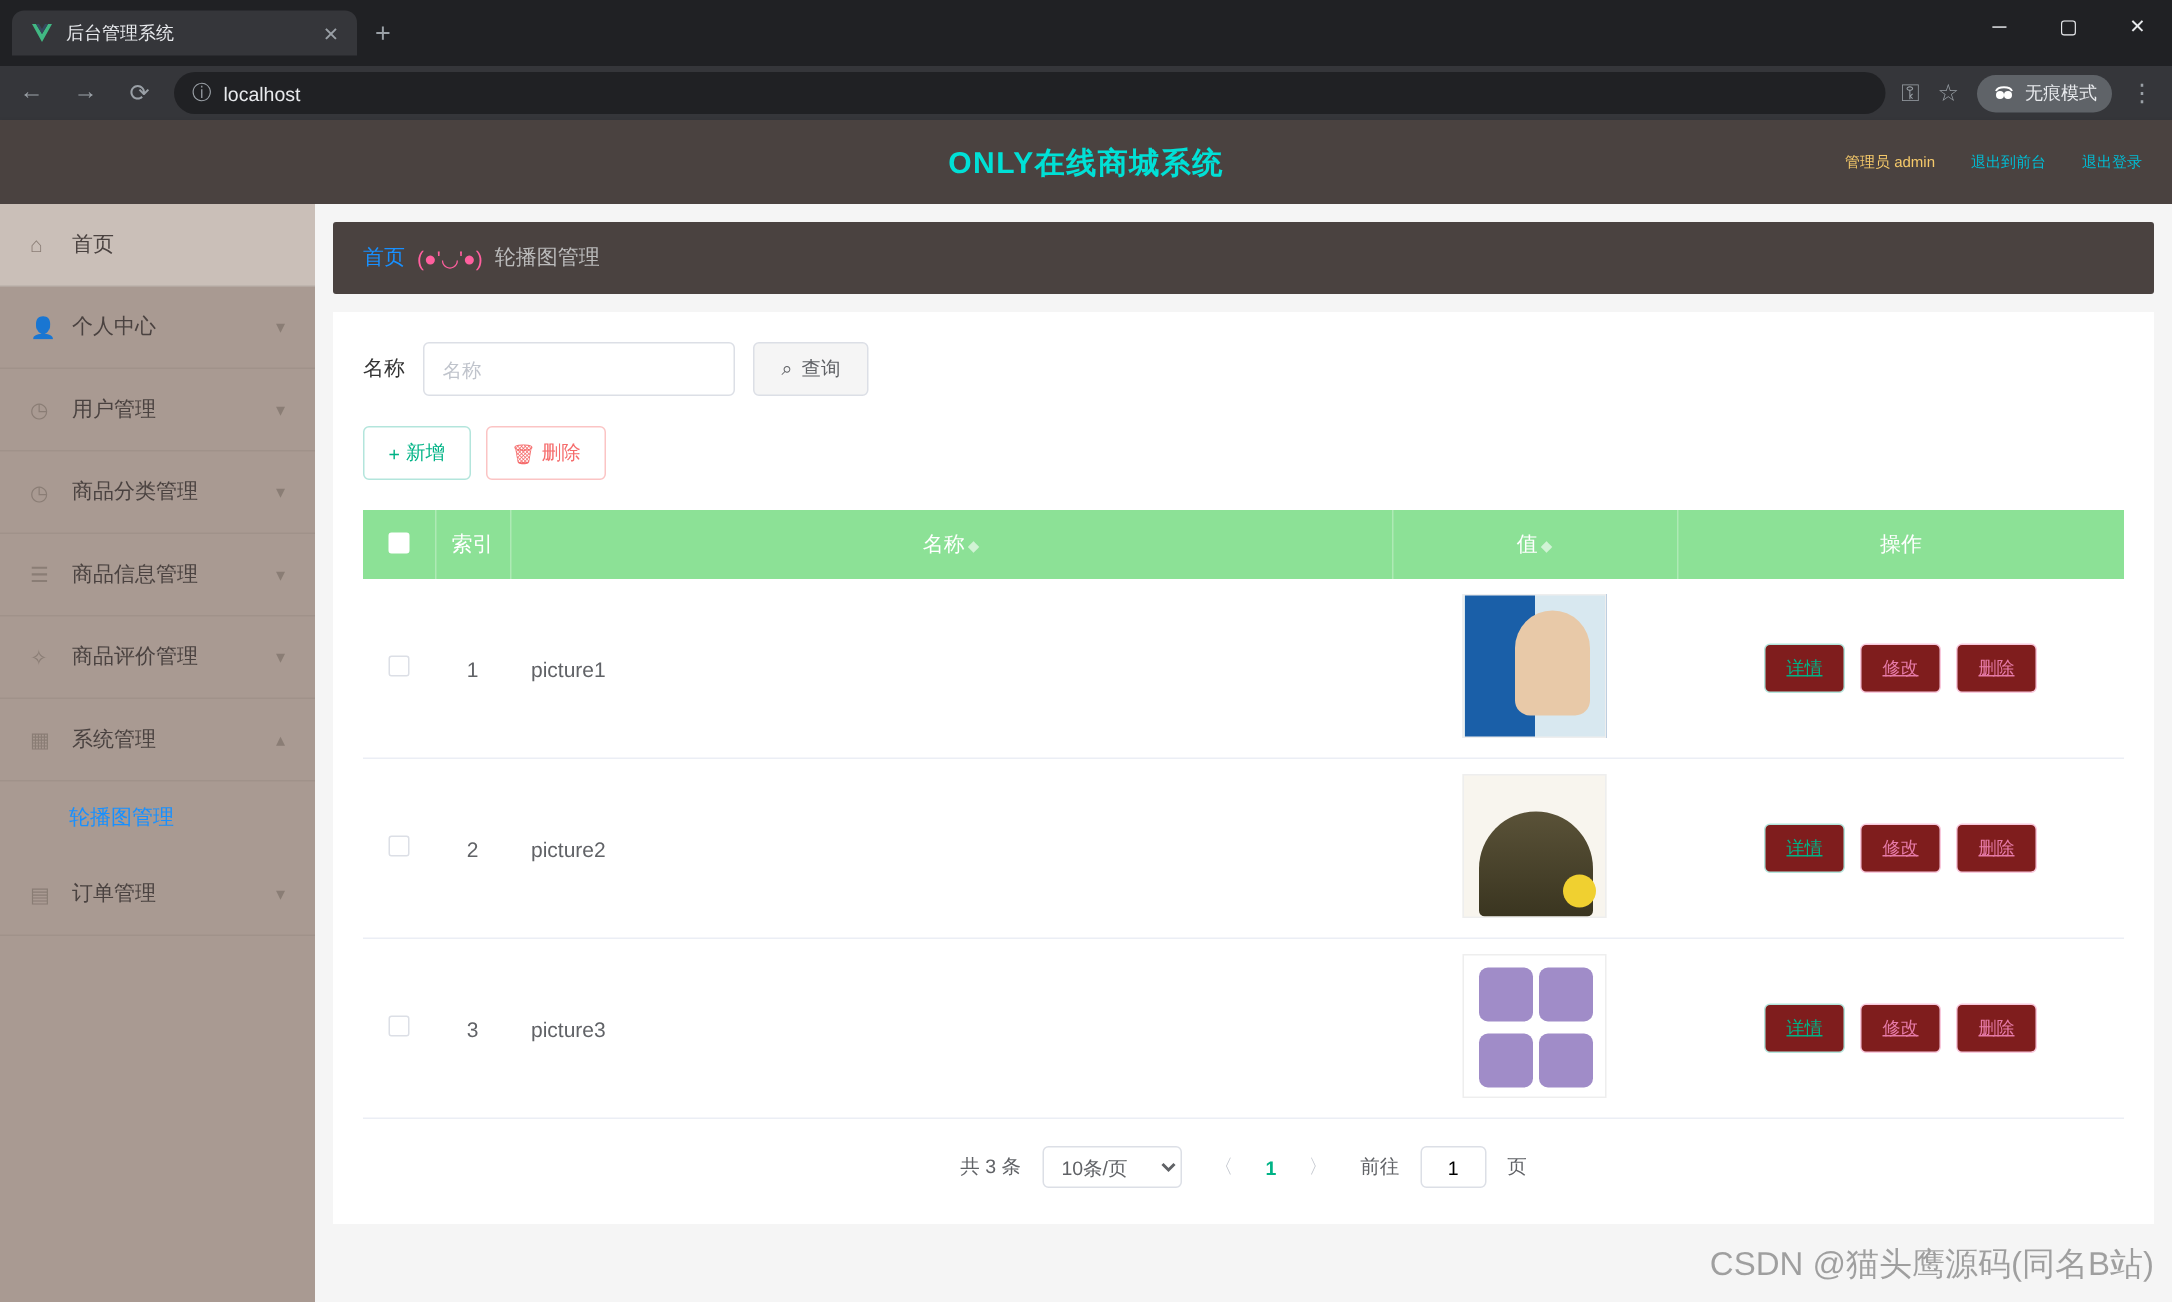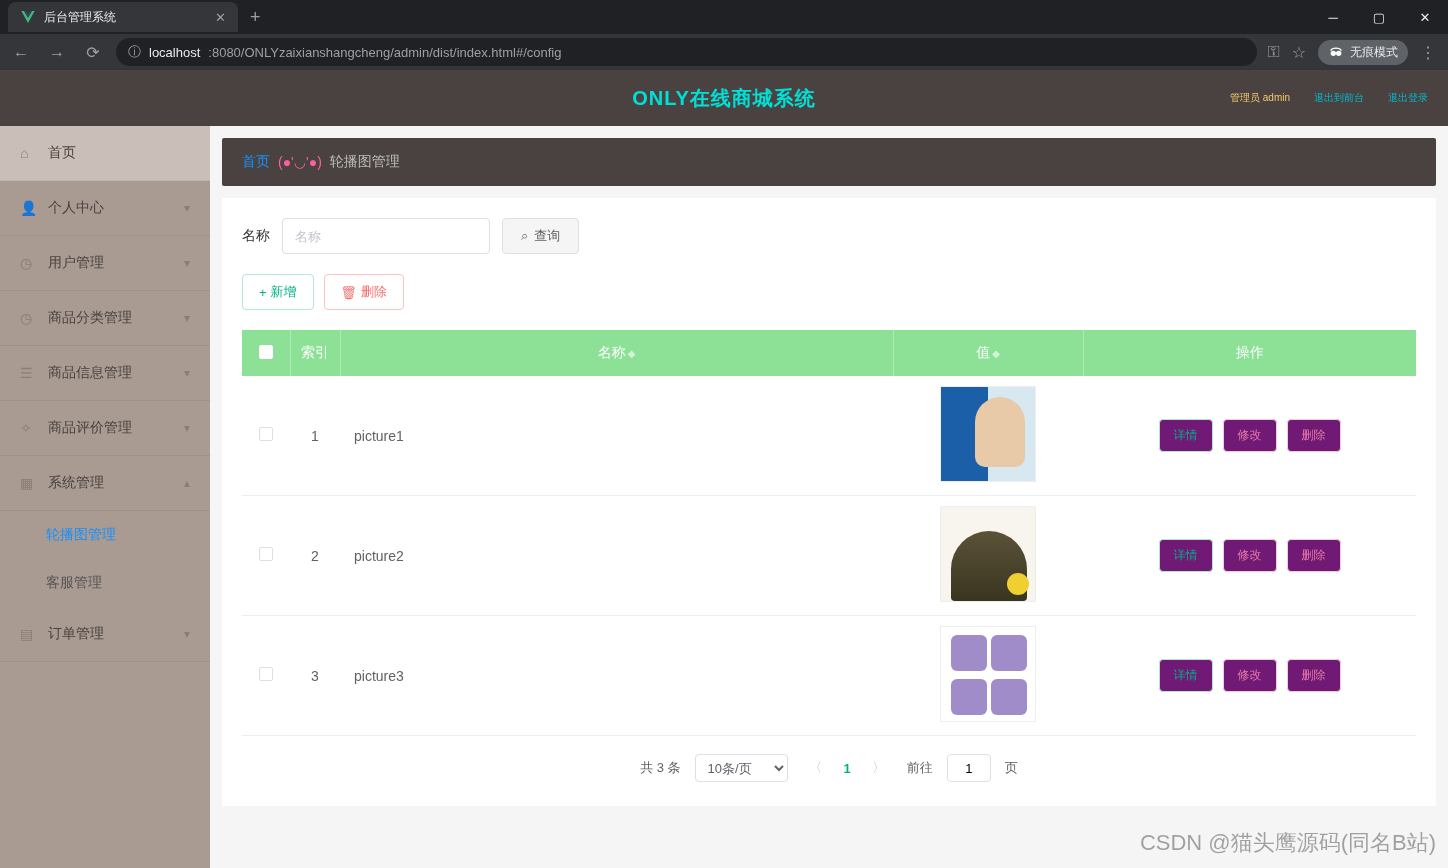--- a/index.html
+++ b/index.html
@@ -1,20 +1,20 @@
 <!DOCTYPE html>
 <html><head>
 <meta charset="utf-8">
 <style>
 * { margin: 0; padding: 0; box-sizing: border-box; font-family: "Microsoft YaHei", Arial, sans-serif; }
 html, body { width: 1448px; height: 868px; overflow: hidden; background: #fff; }
 
 
 .browser-chrome { background: #202124; color: #e8eaed; }
-.tab-bar { display: flex; align-items: center; height: 34px; background: #202124; padding-left: 8px; position: relative; }
+.tab-bar { display: flex; align-items: center; height: 44px; background: #202124; padding-left: 8px; position: relative; }
 .tab { display: flex; align-items: center; background: #35363a; height: 30px; padding: 0 12px; border-radius: 8px 8px 0 0; min-width: 230px; gap: 8px; font-size: 12px; color: #e8eaed; }
 .tab svg.favicon { width: 16px; height: 16px; }
 .tab-close { margin-left: auto; cursor: pointer; font-size: 13px; color: #9aa0a6; }
 .newtab { color: #9aa0a6; font-size: 18px; margin-left: 12px; cursor: pointer; }
 .win-controls { position: absolute; right: 0; top: 0; display: flex; }
 .win-controls span { width: 46px; height: 34px; display: flex; align-items: center; justify-content: center; color: #e8eaed; cursor: pointer; font-size: 13px; }
 
 .addr-bar { display: flex; align-items: center; height: 36px; background: #35363a; padding: 0 8px; gap: 10px; }
 .addr-bar .nav-icon { width: 26px; height: 26px; display: flex; align-items: center; justify-content: center; color: #9aa0a6; cursor: pointer; font-size: 16px; }
 .addr-field { flex: 1; display: flex; align-items: center; background: #202124; border-radius: 14px; height: 28px; padding: 0 12px; gap: 8px; font-size: 13px; }
@@ -76,21 +76,21 @@
 .tbl .sort-caret { font-size: 10px; color: rgba(255,255,255,0.6); margin-left: 2px; }
 .thumb { width: 96px; height: 96px; display: inline-block; border: 1px solid #eee; position: relative; overflow: hidden; }
 .thumb1 { background: linear-gradient(90deg,#1a5fa8 50%,#d8e8f0 50%); }
 .thumb1::before { content:""; position:absolute; right:10px; top:10px; width:50px; height:70px; background:#e8c9a8; border-radius:25px 25px 10px 10px; }
 .thumb2 { background: #f8f5ee; }
 .thumb2::before { content:""; position:absolute; left:10px; bottom:0; width:76px; height:70px; background: linear-gradient(#5a5238,#3a3520); border-radius: 40px 40px 4px 4px; }
 .thumb2::after { content:""; position:absolute; right:6px; bottom:6px; width:22px; height:22px; background:#f0d030; border-radius:50%; }
 .thumb3 { background: #fff; }
 .thumb3::before { content:""; position:absolute; left:10px; top:8px; width:36px; height:36px; background:#a08cc8; border-radius:6px; box-shadow: 40px 0 0 #a08cc8, 0 44px 0 #a08cc8, 40px 44px 0 #a08cc8; }
 .row-actions { display: flex; gap: 10px; justify-content: center; }
-.row-btn { padding: 7px 14px; border-radius: 4px; font-size: 12px; background: #701a75; cursor: pointer; }
+.row-btn { padding: 7px 14px; border-radius: 4px; font-size: 12px; background: #7f1d1d; cursor: pointer; text-decoration: underline; }
 .row-btn.detail { border:1px solid #b3e5dc; color:#00b386; }
 .row-btn.edit { border:1px solid #f8c8dc; color:#e67aa8; }
 .row-btn.delete { border:1px solid #f8c8dc; color:#e67aa8; }
 
 .pager { display: flex; align-items: center; justify-content: center; gap: 14px; padding: 18px 0 4px; font-size: 13px; color: #606266; }
 .pager select { height: 28px; border:1px solid #dcdfe6; border-radius:4px; padding:0 18px 0 8px; font-size:13px; color:#606266; background:#fff; }
 .pager .pg-btn { width: 28px; height: 28px; display:flex; align-items:center; justify-content:center; cursor:pointer; color:#c0c4cc; }
 .pager .pg-num { color:#00b386; font-weight:bold; }
 .pager input { width: 44px; height: 28px; border:1px solid #dcdfe6; border-radius:4px; text-align:center; font-size:13px; }
 
@@ -116,21 +116,20 @@
       <span>✕</span>
     </div>
   </div>
   <div class="addr-bar">
     <div class="nav-icon">←</div>
     <div class="nav-icon">→</div>
     <div class="nav-icon">⟳</div>
     <div class="addr-field">
       <span class="secure-icon">ⓘ</span>
       <span class="url-white">localhost</span>
-        <span class="url-muted">:8080/ONLYzaixianshangcheng/admin/dist/index.html#/config</span>
     </div>
     <div class="addr-right">
       <span class="icon">⚿</span>
       <span class="icon">☆</span>
       <div class="incognito-badge">
         <svg viewBox="0 0 24 24">
             <circle cx="8" cy="14" r="4" fill="#fff"></circle>
             <circle cx="16" cy="14" r="4" fill="#fff"></circle>
             <path d="M4 10c2-5 14-5 16 0" stroke="#fff" stroke-width="2" fill="none"></path>
           </svg>
@@ -183,23 +182,20 @@
       <span class="chev">▾</span>
     </div>
     <div class="side-item active-group">
       <span class="icon">▦</span>
       <span>系统管理</span>
       <span class="chev">▴</span>
     </div>
     <div class="side-sub active">
       <span>轮播图管理</span>
     </div>
-    <div class="side-sub">
-      <span>客服管理</span>
-    </div>
     <div class="side-item">
       <span class="icon">▤</span>
       <span>订单管理</span>
       <span class="chev">▾</span>
     </div>
   </div>
 
   <div class="content">
     <div class="breadcrumb-bar">
       <span class="home">首页</span>
@@ -228,21 +224,21 @@
         </button>
       </div>
 
       <table class="tbl">
         <thead>
           <tr>
             <th style="width:48px"><span class="chk"></span></th>
             <th style="width:50px">索引</th>
             <th><span>名称</span><span class="sort-caret">◆</span></th>
             <th style="width:190px"><span>值</span><span class="sort-caret">◆</span></th>
-            <th style="width:333px">操作</th>
+            <th style="width:298px">操作</th>
           </tr>
         </thead>
         <tbody>
           <tr>
             <td><span class="chk"></span></td>
             <td>1</td>
             <td class="name-col">picture1</td>
             <td><span class="thumb thumb1"></span></td>
             <td>
                 <div class="row-actions">

